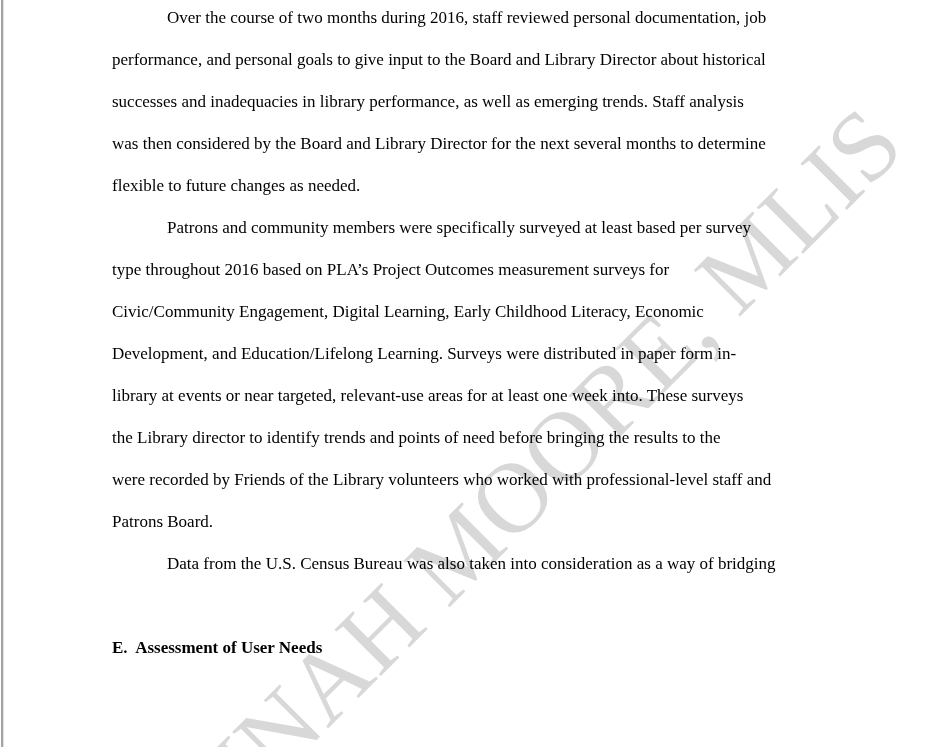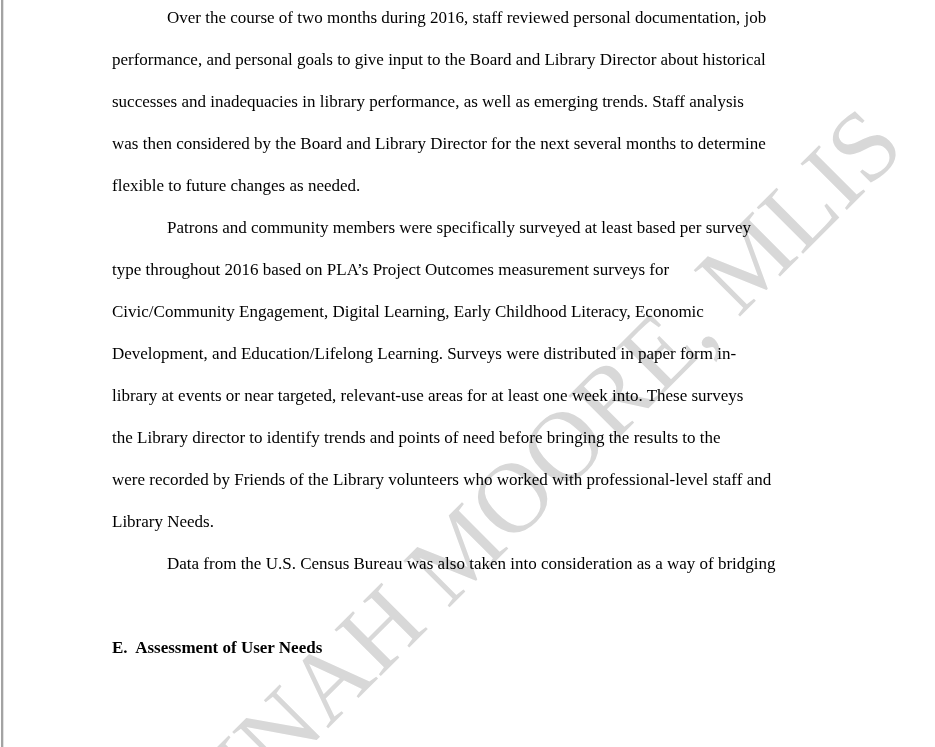--- a/index.html
+++ b/index.html
@@ -78,20 +78,20 @@
       <div class="row body">successes and inadequacies in library performance, as well as emerging trends. Staff analysis</div>
       <div class="row body">was then considered by the Board and Library Director for the next several months to determine</div>
       <div class="row body">flexible to future changes as needed.</div>
       <div class="row body indent">Patrons and community members were specifically surveyed at least based per survey</div>
       <div class="row body">type throughout 2016 based on PLA’s Project Outcomes measurement surveys for</div>
       <div class="row body">Civic/Community Engagement, Digital Learning, Early Childhood Literacy, Economic</div>
       <div class="row body">Development, and Education/Lifelong Learning. Surveys were distributed in paper form in-</div>
       <div class="row body">library at events or near targeted, relevant-use areas for at least one week into. These surveys</div>
       <div class="row body">the Library director to identify trends and points of need before bringing the results to the</div>
       <div class="row body">were recorded by Friends of the Library volunteers who worked with professional-level staff and</div>
-      <div class="row body">Library Needs.</div>
+      <div class="row body">Patrons Board.</div>
       <div class="row body indent">Data from the U.S. Census Bureau was also taken into consideration as a way of bridging</div>
       <div class="row blank"></div>
       <div class="row heading">E.  Assessment of User Needs</div>
     </div>
 
   <div class="edge-line" style="background: rgb(163, 163, 163);"></div>
 </div>
 
 </body></html>

